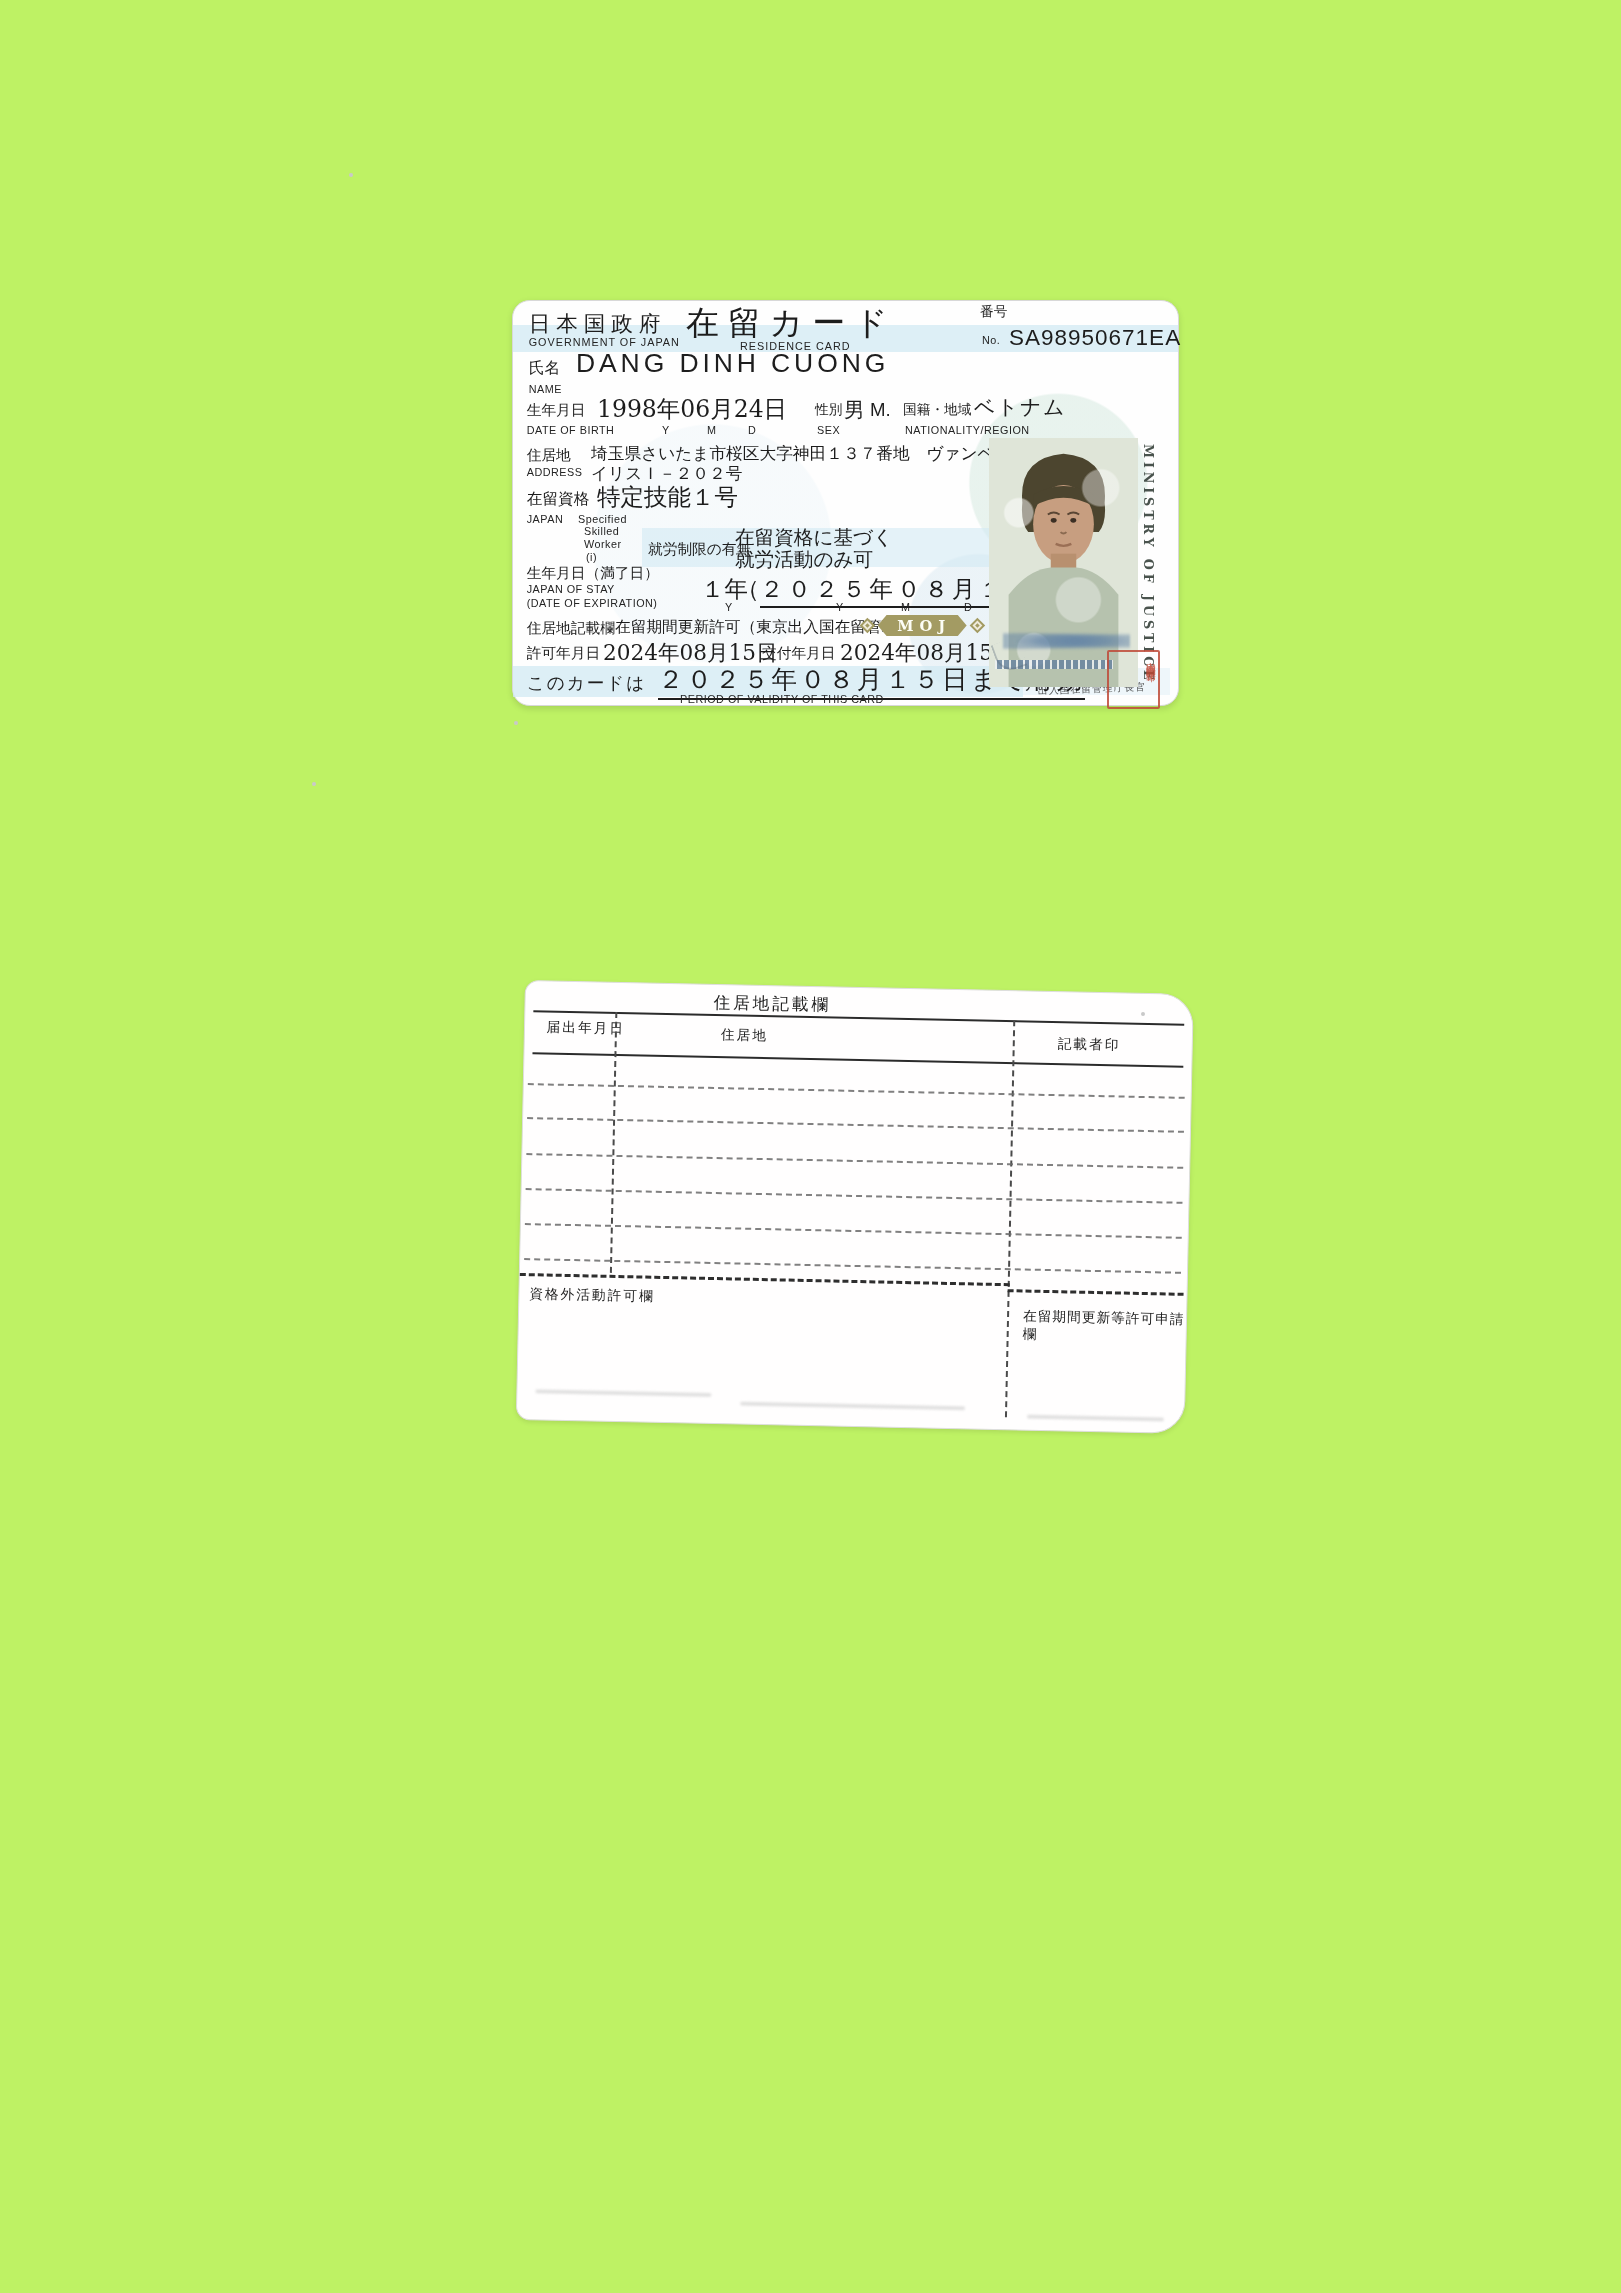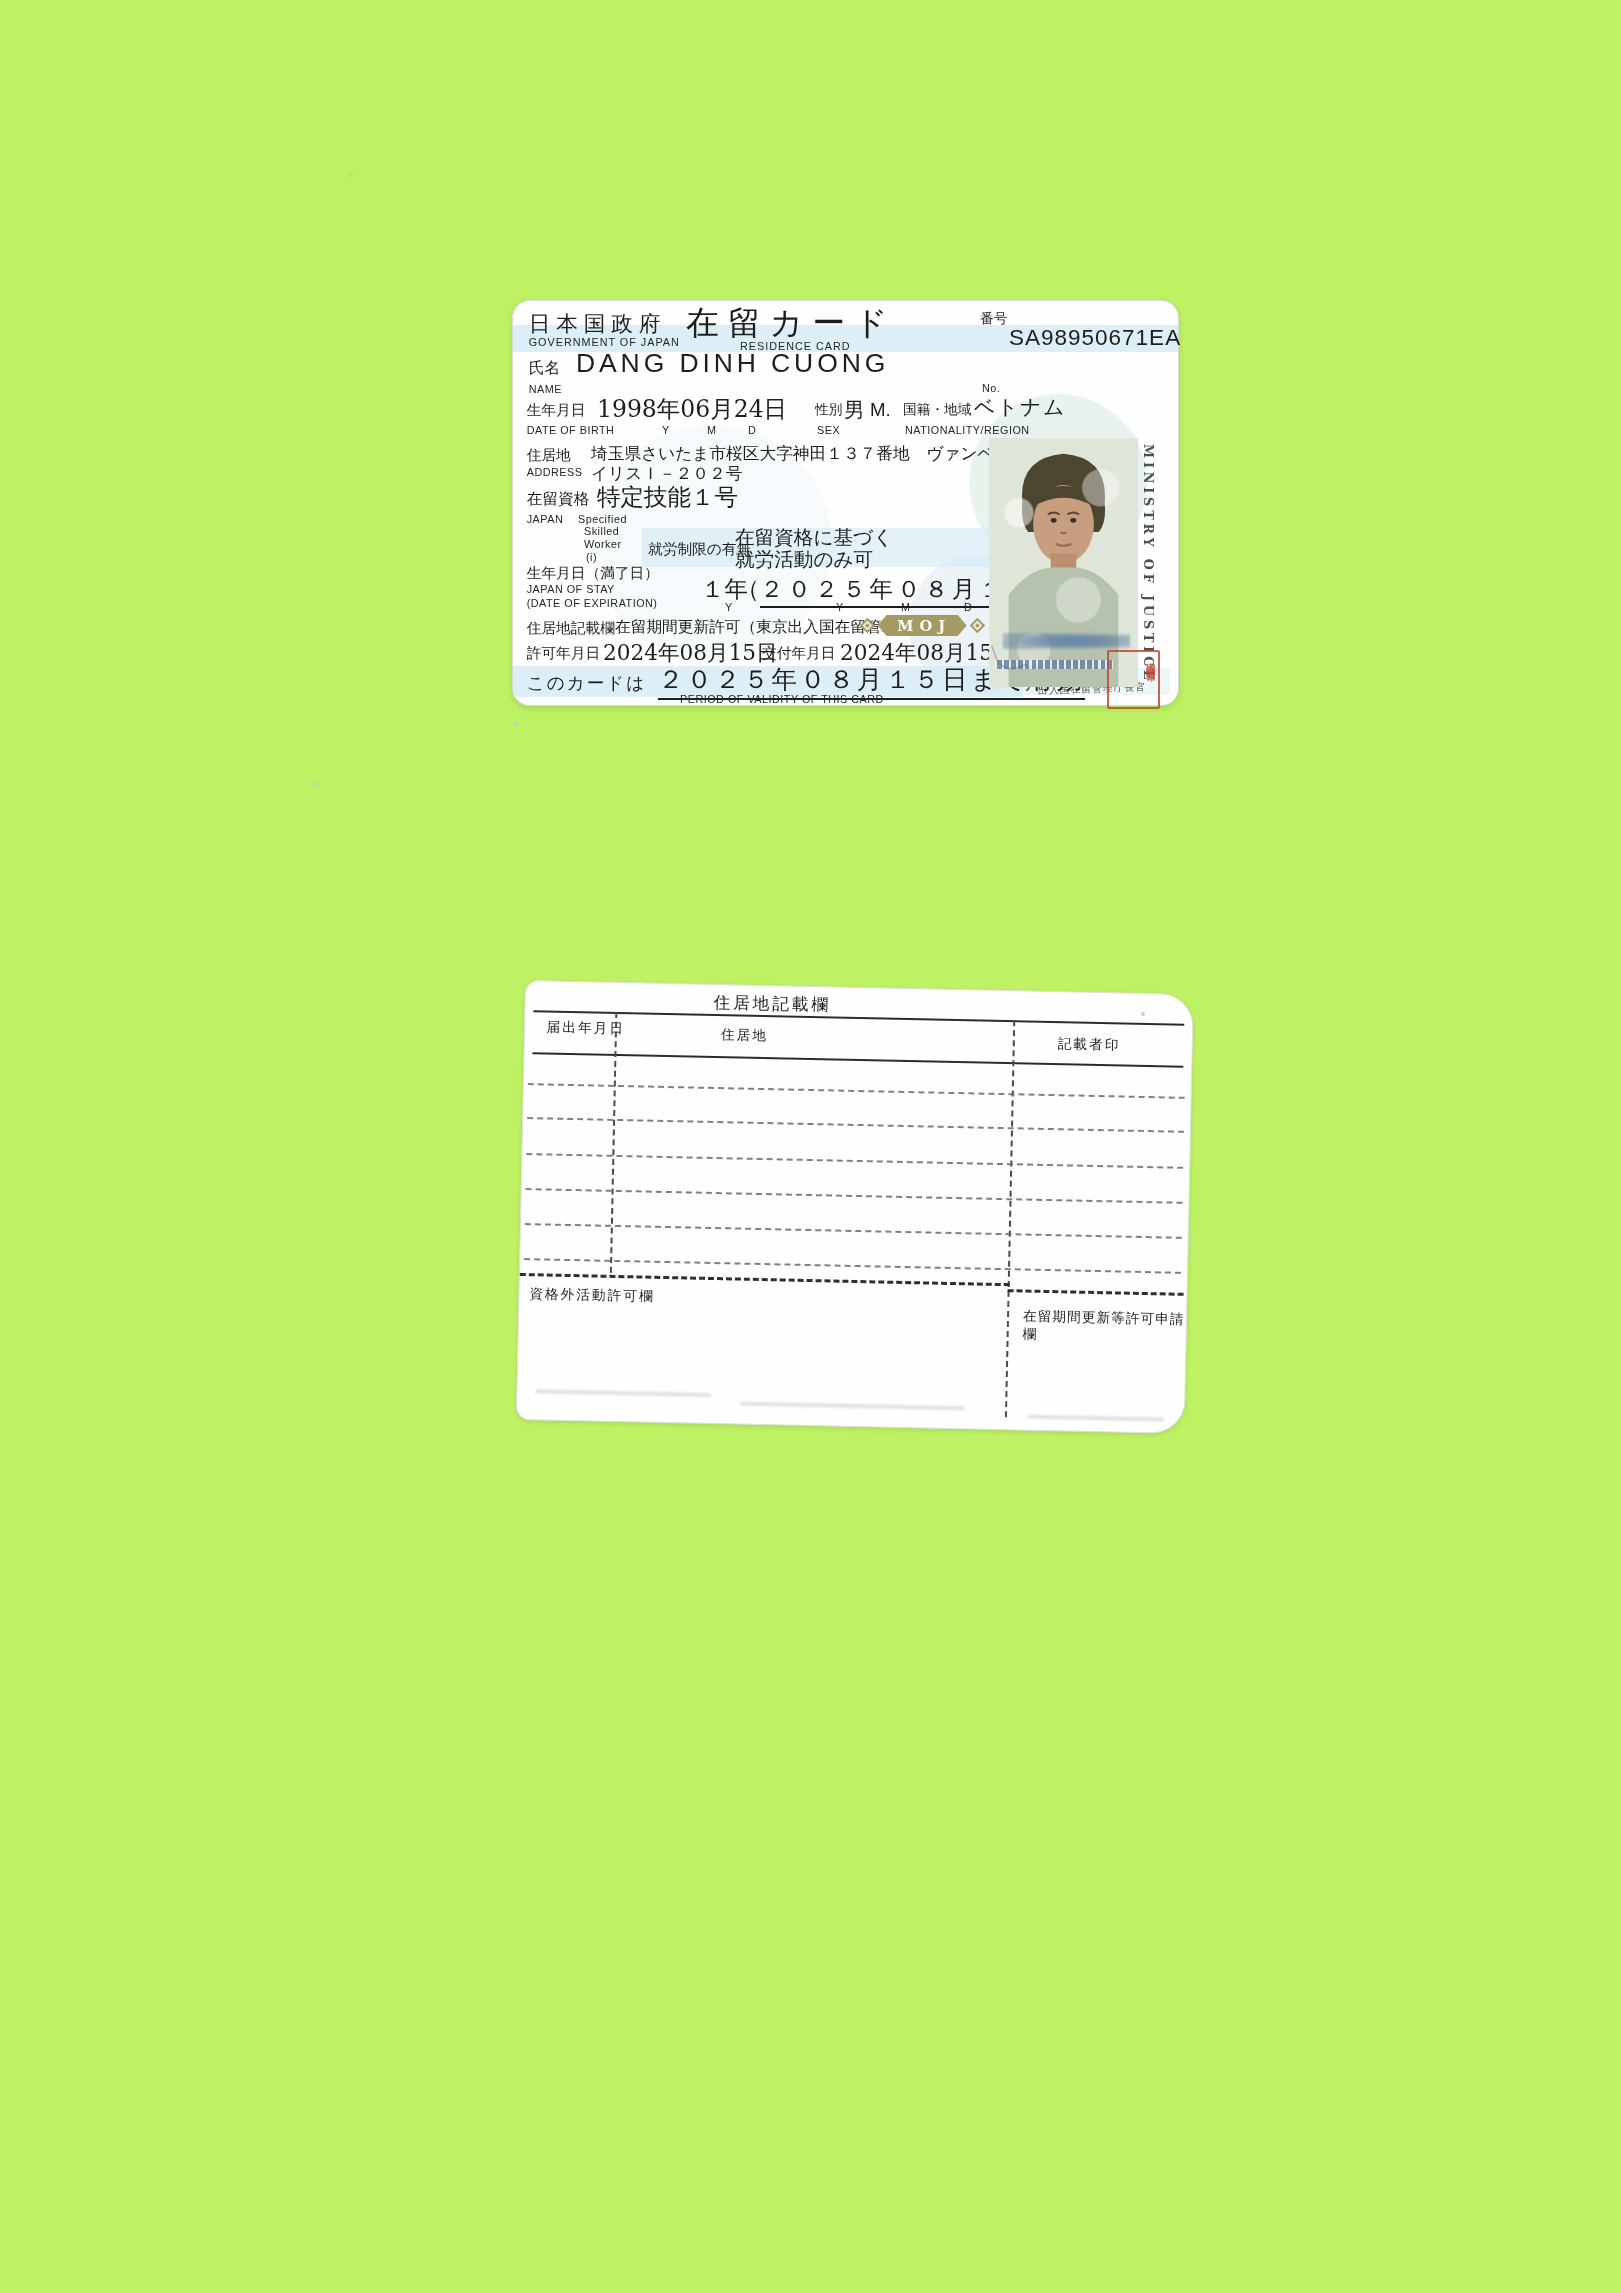--- a/index.html
+++ b/index.html
@@ -71,22 +71,22 @@
 
     <div class="band" style="left:0;top:23.5px;width:665px;height:27.4px;"></div>
     <div class="band" style="left:129px;top:227px;width:351px;height:39px;opacity:.6;"></div>
     <div class="band" style="left:0;top:365px;width:510px;height:31px;"></div>
     <div class="band" style="left:510px;top:367px;width:147px;height:27.4px;opacity:.35;"></div>
 
     <span class="abs jp" style="left:15.7px;top:7.8px;font-size:21.6px;letter-spacing:5.9px;">日本国政府</span>
     <span class="abs lat sm" style="left:15.7px;top:35px;letter-spacing:1px;">GOVERNMENT OF JAPAN</span>
     <span class="abs jp" style="left:173px;top:0px;font-size:33px;letter-spacing:8.8px;">在留カード</span>
     <span class="abs lat sm" style="left:227px;top:39px;letter-spacing:1px;">RESIDENCE CARD</span>
-    <span class="abs jp" style="left:467px;top:9px;font-size:13.7px;">番号</span>
-    <span class="abs lat sm" style="left:469px;top:33px;margin-top:48px;">No.</span>
+    <span class="abs jp" style="left:467px;top:2px;font-size:13.7px;">番号</span>
+    <span class="abs lat sm" style="left:469px;top:33px;">No.</span>
     <span class="abs lat" style="left:496px;top:23.5px;font-size:22.5px;letter-spacing:1px;">SA98950671EA</span>
 
     <span class="abs jp" style="left:15.7px;top:57px;font-size:15.7px;">氏名</span>
     <span class="abs lat" style="left:63px;top:47px;font-size:26.5px;letter-spacing:3.9px;">DANG DINH CUONG</span>
     <span class="abs lat sm" style="left:15.7px;top:82px;">NAME</span>
 
     <span class="abs jp" style="left:13.7px;top:100px;font-size:14.7px;">生年月日</span>
     <span class="abs jp" style="left:84px;top:92px;font-size:23.5px;">1998年06月24日</span>
     <span class="abs lat sm" style="left:13.7px;top:123px;">DATE OF BIRTH</span>
     <span class="abs lat sm" style="left:149px;top:123px;">Y</span>

